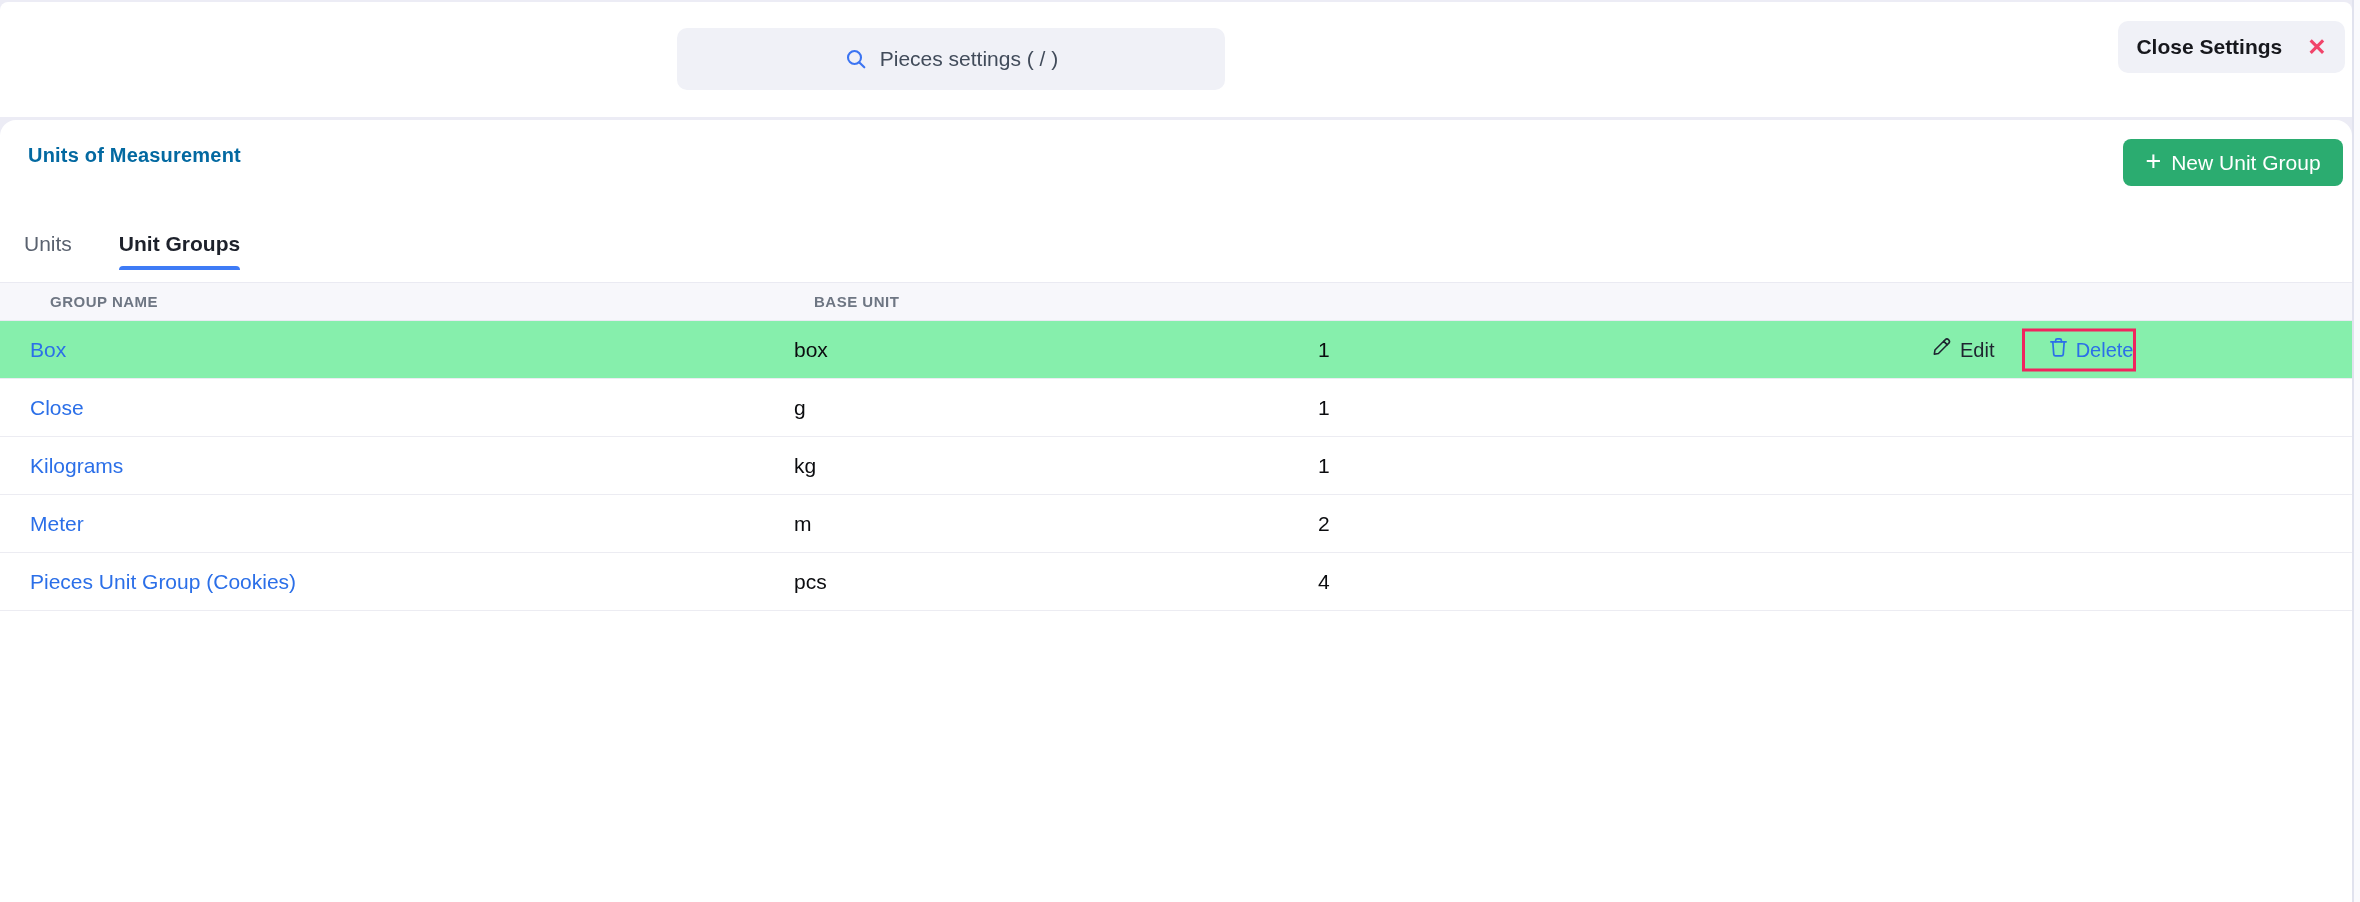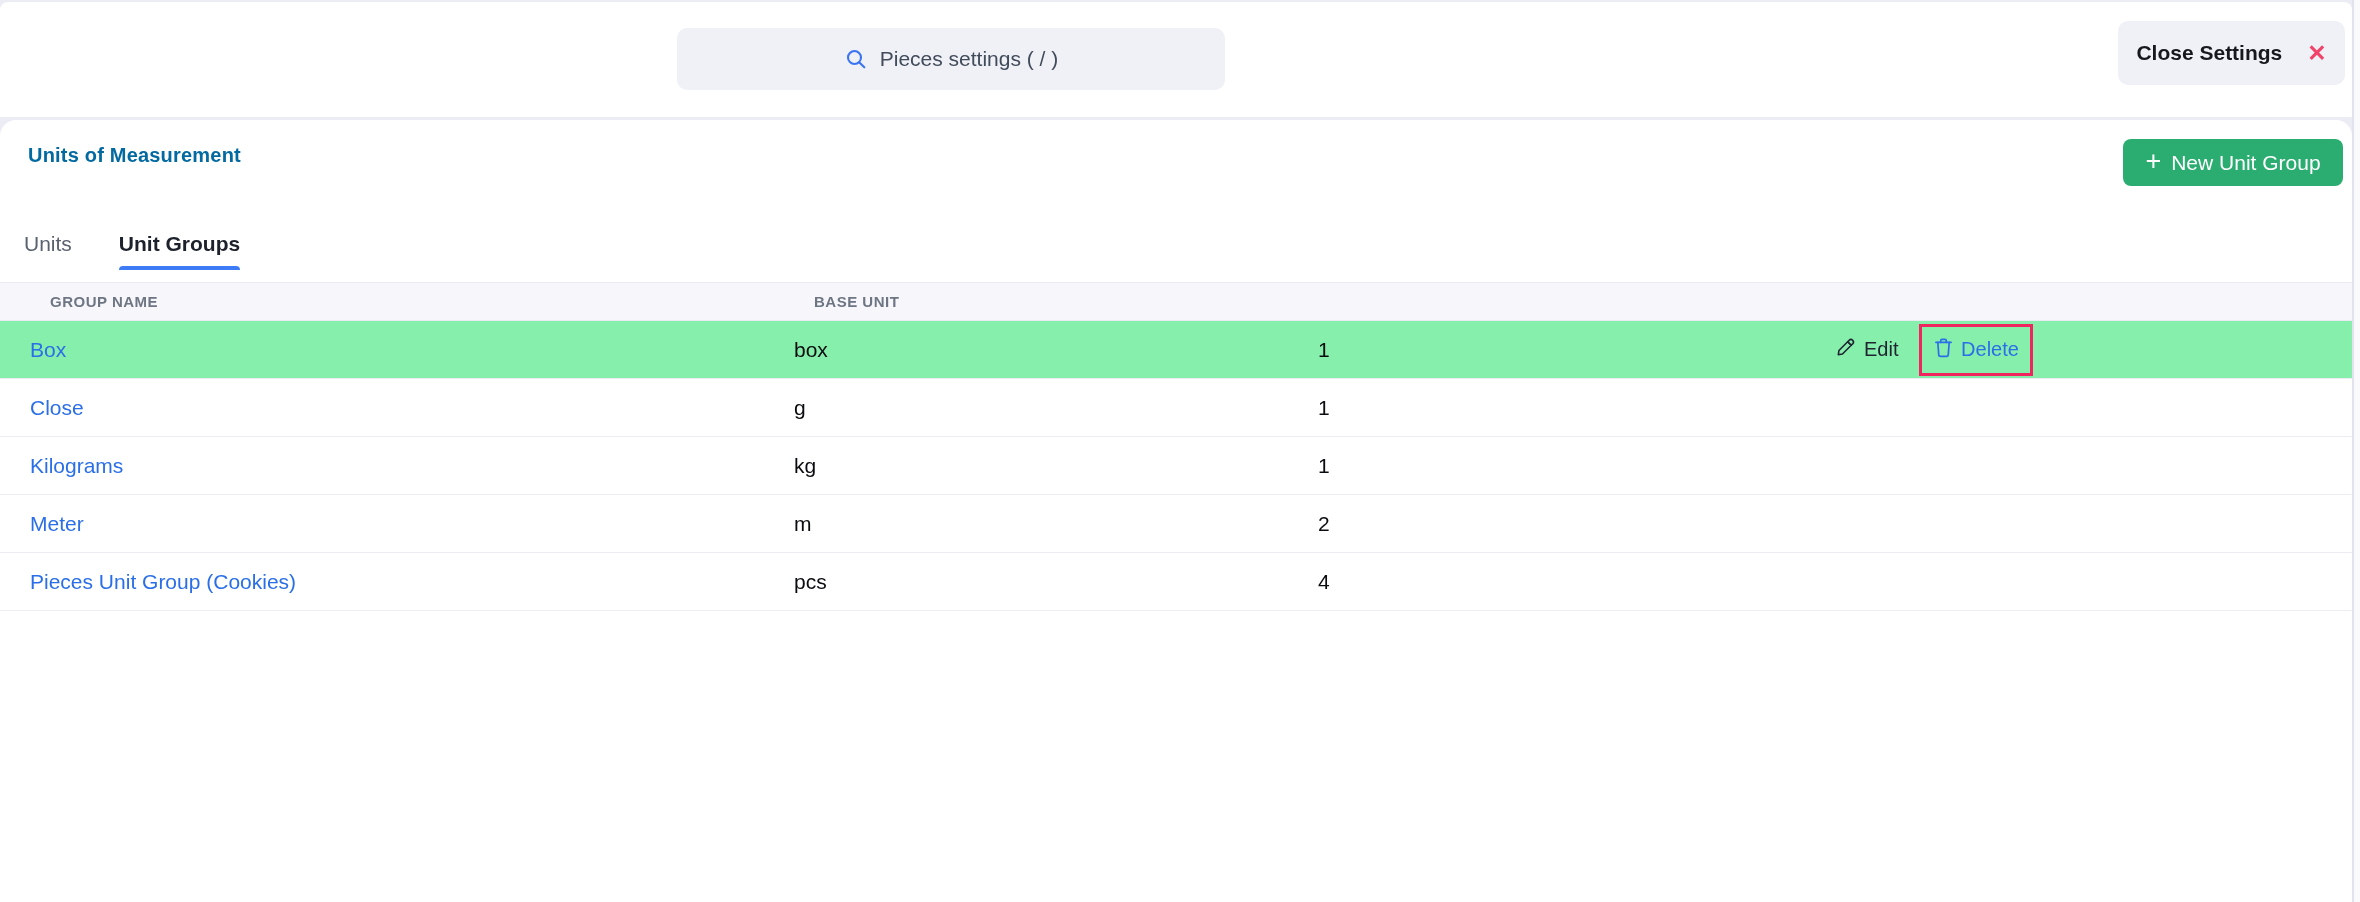--- a/index.html
+++ b/index.html
@@ -20,21 +20,21 @@
   .search-pill {
     position:absolute; left:677px; top:26px; width:548px; height:62px;
     background:#F0F1F7; border-radius:10px;
     display:flex; align-items:center; justify-content:center; gap:12px;
     cursor:pointer;
   }
   .search-pill svg { display:block; }
   .search-placeholder { font-size:21px; color:#414B5A; }
 
   .close-btn {
-    position:absolute; left:2118px; top:19px; width:227px; height:64px;
+    position:absolute; left:2118px; top:19px; width:227px; height:52px;
     background:#F0F1F7; border-radius:10px;
     display:flex; align-items:center; justify-content:center; gap:25px;
     cursor:pointer;
   }
   .close-btn .label { font-size:21px; font-weight:600; color:#17181D; }
   .close-x { font-size:23px; font-weight:700; color:#F1446A; line-height:1; }
 
   
   .scrollbar-track {
     position:absolute; top:0; right:0; width:8px; height:902px;
@@ -86,30 +86,30 @@
     display:grid; grid-template-columns:794px 524px 1fr; align-items:center;
     border-bottom:1px solid #ECECF2;
     background:#FFFFFF;
   }
   .trow.hovered { background:#86efac; }
   .td { font-size:21px; color:#0B0C0F; }
   .td.name { padding-left:30px; }
   .td.name a, .link { color:#2B6FE8; text-decoration:none; cursor:pointer; }
 
   .row-actions {
-    position:absolute; left:1835px; top:50%; transform:translateY(-50%);
-    display:flex; align-items:center; gap:21px;
+    position:absolute; left:1931px; top:50%; transform:translateY(-50%);
+    display:flex; align-items:center; gap:28px;
   }
   .action-edit {
     display:flex; align-items:center; gap:8px; cursor:pointer;
     font-size:20px; color:#1F2430;
   }
   .annotation-box {
-    border:3px solid #F0245E; width:114px; height:52px;
-    display:flex; align-items:center; justify-content:center;
+    border:3px solid #F0245E; width:114px; height:43px;
+    display:flex; align-items:center; justify-content:flex-end;
   }
   .action-delete {
     display:flex; align-items:center; gap:8px; cursor:pointer;
     font-size:20px; color:#2B6FE8;
   }
 </style>
 </head>
 <body>
 
 <div class="topbar">

